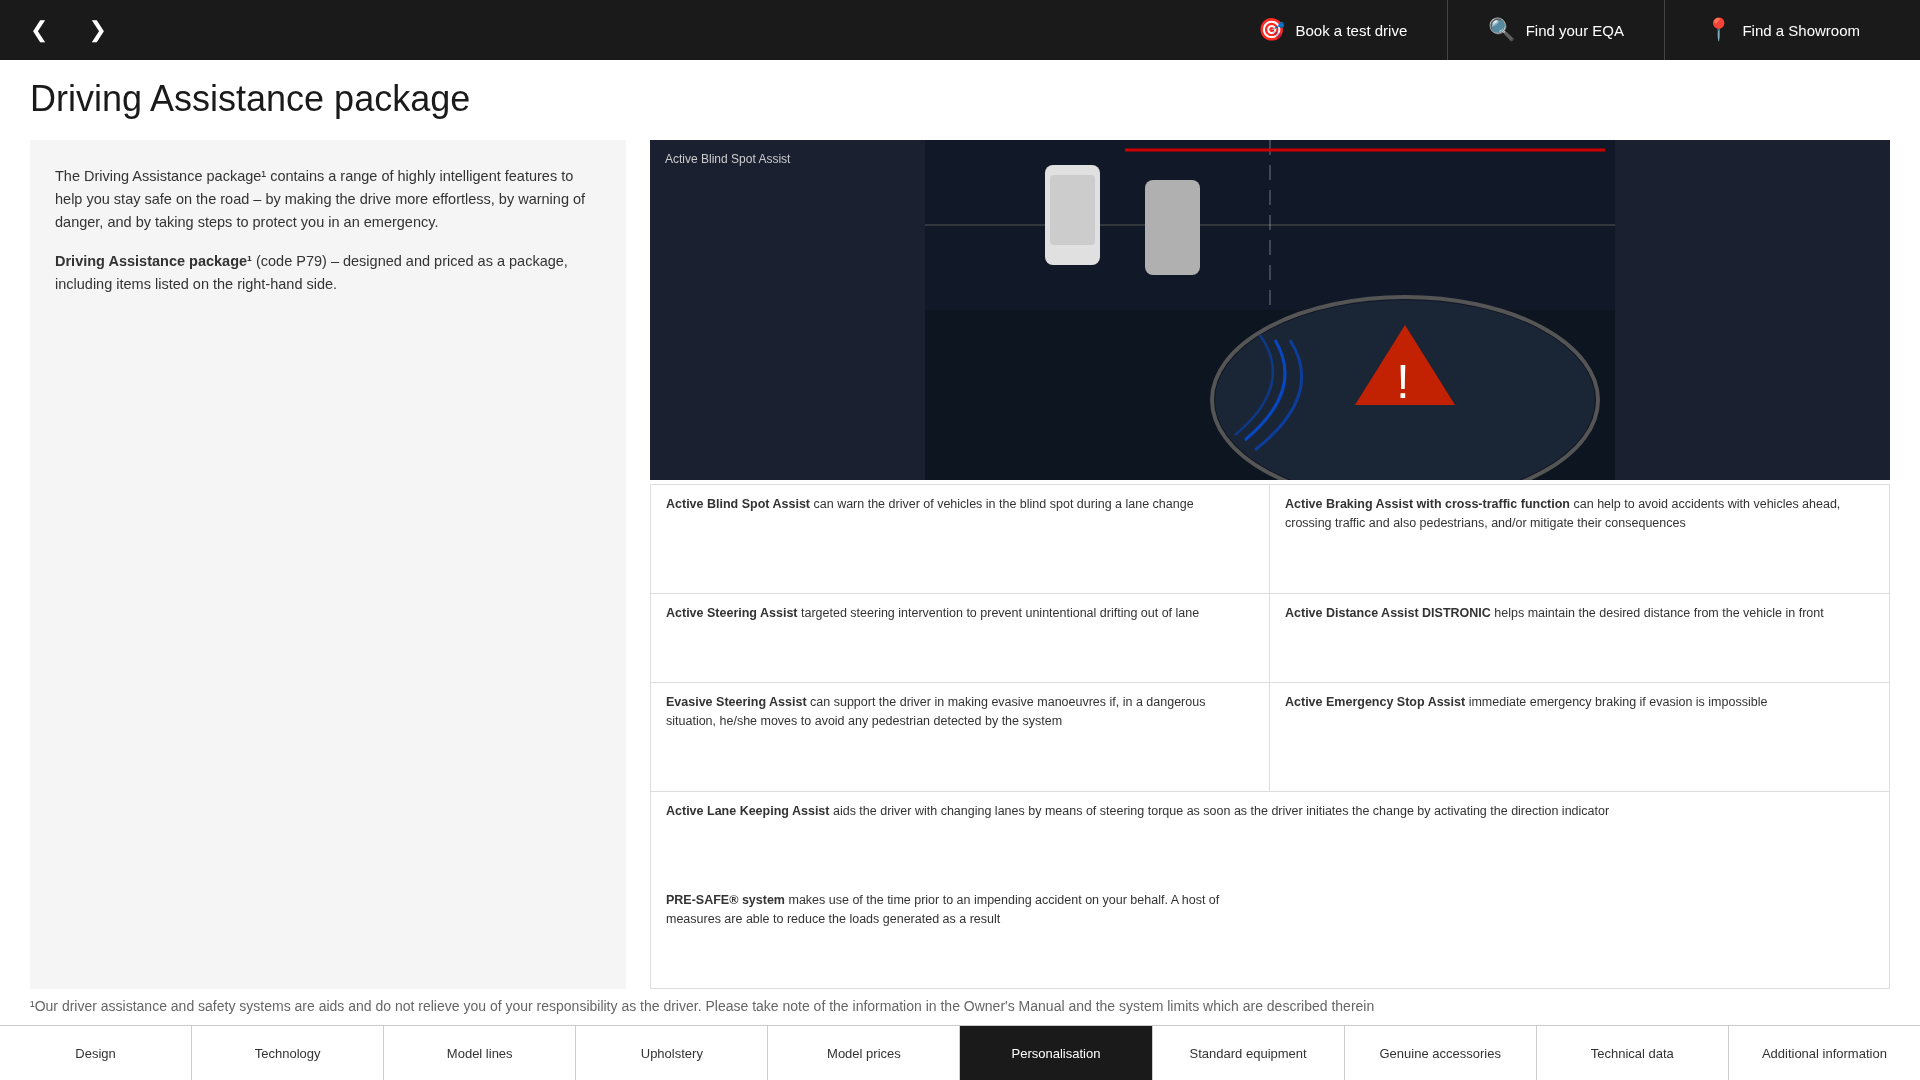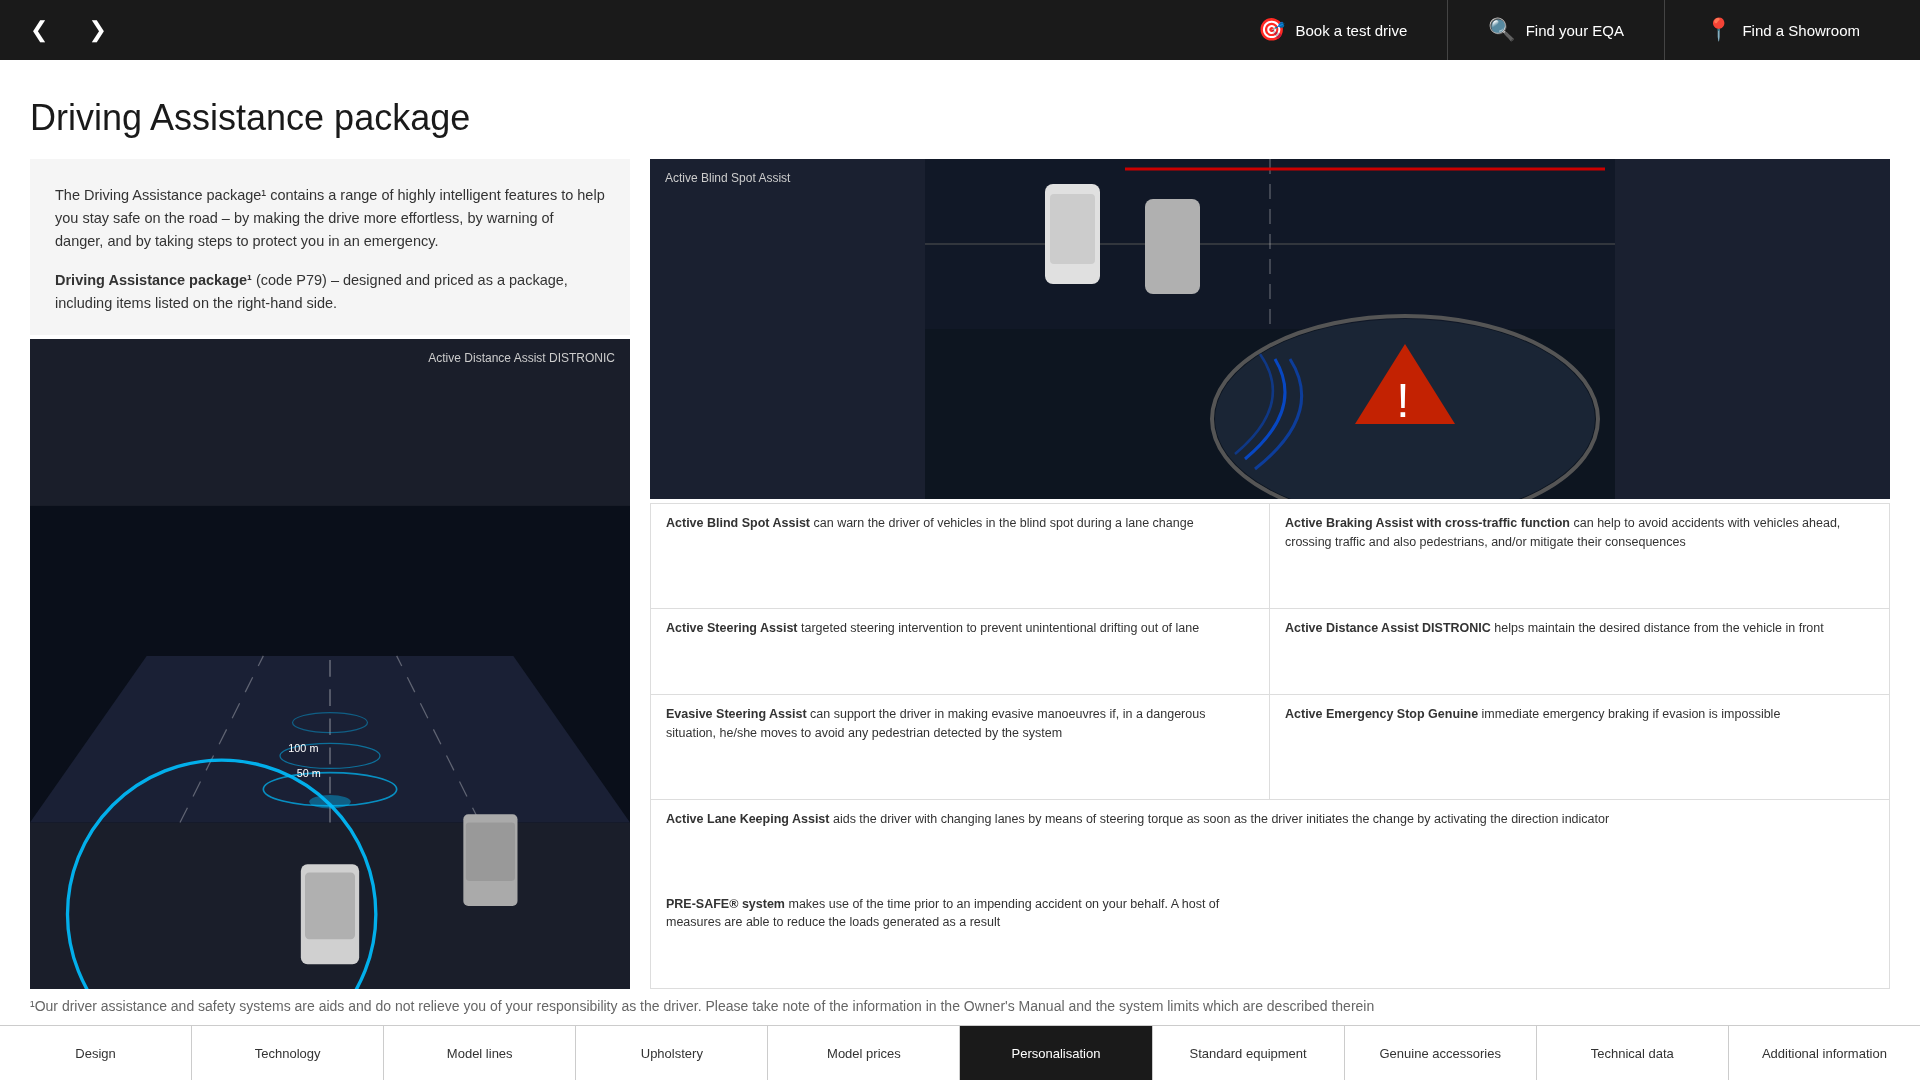--- a/index.html
+++ b/index.html
@@ -45,41 +45,41 @@
     .nav-item:first-child { border-left: none; }
     .nav-icon {
       font-size: 22px;
       color: #ccc;
     }
 
     
     .main-content {
       display: flex;
       flex-direction: column;
-      padding: 37px 30px 0 30px;
+      padding: 18px 30px 0 30px;
       height: calc(1080px - 60px - 55px);
     }
     .page-title {
       font-size: 36px;
       font-weight: 300;
       color: #1a1a1a;
       margin-bottom: 20px;
     }
 
     .content-area {
       display: flex;
       gap: 20px;
       flex: 1;
     }
 
     
     .left-panel {
       width: 600px;
       display: flex;
-      flex-direction: column;
+      flex-direction: row;
       gap: 4px;
     }
     .text-block {
       background: #f5f5f5;
       padding: 25px 25px 20px 25px;
       font-size: 14.5px;
       line-height: 1.6;
       color: #333;
     }
     .text-block p { margin-bottom: 15px; }
@@ -294,21 +294,21 @@
           <ellipse cx="480" cy="260" rx="193" ry="103" fill="none" stroke="#555" stroke-width="4"></ellipse>
         </svg>
       </div>
 
       <div class="features-grid" id="features-grid">
       <div class="feature-item"><span class="feature-name">Active Blind Spot Assist</span> <span>can warn the driver of vehicles in the blind spot during a lane change</span></div>
           <div class="feature-item"><span class="feature-name">Active Braking Assist with cross-traffic function</span> <span>can help to avoid accidents with vehicles ahead, crossing traffic and also pedestrians, and/or mitigate their consequences</span></div>
           <div class="feature-item"><span class="feature-name">Active Steering Assist</span> <span>targeted steering intervention to prevent unintentional drifting out of lane</span></div>
           <div class="feature-item"><span class="feature-name">Active Distance Assist DISTRONIC</span> <span>helps maintain the desired distance from the vehicle in front</span></div>
           <div class="feature-item"><span class="feature-name">Evasive Steering Assist</span> <span>can support the driver in making evasive manoeuvres if, in a dangerous situation, he/she moves to avoid any pedestrian detected by the system</span></div>
-          <div class="feature-item"><span class="feature-name">Active Emergency Stop Genuine</span> <span>immediate emergency braking if evasion is impossible</span></div>
+          <div class="feature-item"><span class="feature-name">Active Emergency Stop Assist</span> <span>immediate emergency braking if evasion is impossible</span></div>
           <div class="feature-item" style="grid-column: 1 / span 2; border-right: none;"><span class="feature-name">Active Lane Keeping Assist</span> <span>aids the driver with changing lanes by means of steering torque as soon as the driver initiates the change by activating the direction indicator</span></div>
           <div class="feature-item"><span class="feature-name">PRE-SAFE® system</span> <span>makes use of the time prior to an impending accident on your behalf. A host of measures are able to reduce the loads generated as a result</span></div>
         </div>
     </div>
 
   </div>
 
   <p class="footnote">¹Our driver assistance and safety systems are aids and do not relieve you of your responsibility as the driver. Please take note of the information in the Owner's Manual and the system limits which are described therein</p>
 </div>
 

